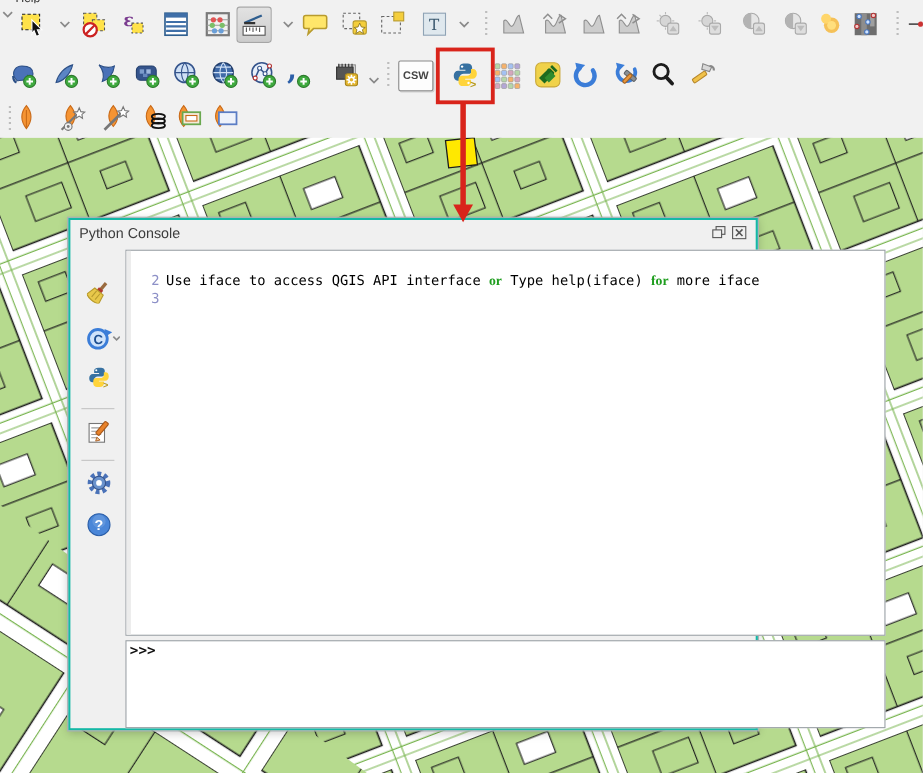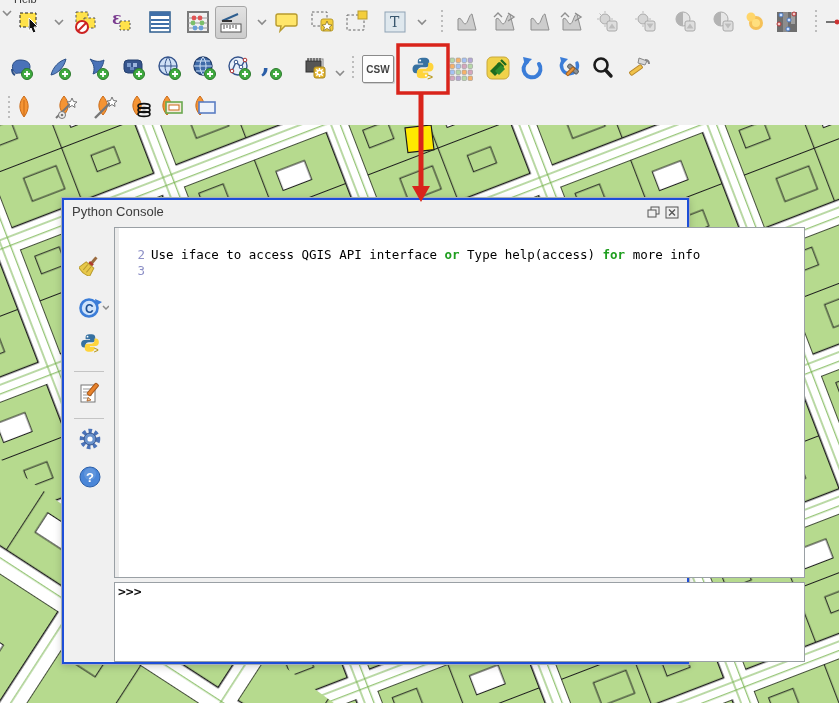--- a/index.html
+++ b/index.html
@@ -22,34 +22,34 @@
              display:flex; align-items:center; justify-content:center; box-shadow:1px 1px 0 #cfcfcf; }
 
   
   #map { position:absolute; left:0; top:125px; width:839px; height:578px; z-index:0; }
 
   
   #annotation { position:absolute; left:392px; top:42px; width:62px; height:162px; z-index:3; pointer-events:none; }
 
   
   #console { position:absolute; left:62px; top:198px; width:627px; height:466px; z-index:2;
-             background:#f0f0f0; border:2px solid #1d4ed8; outline:1px solid #aab0b5;
+             background:#f0f0f0; border:2px solid #14b8a6; outline:1px solid #aab0b5;
              box-shadow:0 2px 8px rgba(0,0,0,.22); }
   #console-titlebar { position:absolute; left:0; top:0; width:100%; height:24px; }
   #console-title { position:absolute; left:8px; top:4px; font-size:13px; color:#3c3c3c; }
   .dock-btn { position:absolute; top:5px; width:14px; height:13px; color:#555; }
   #console-sidebar { position:absolute; left:0; top:24px; width:50px; height:438px; }
   .sb-ic { position:absolute; left:15px; width:22px; height:22px; }
   .sb-sep { position:absolute; left:10px; width:30px; height:1px; background:#c4c4c4; }
   #code-area { position:absolute; left:50px; top:27px; width:691px; height:351px; background:#ffffff;
                border:1px solid #9aa0a5; font-family:"DejaVu Sans Mono", monospace; font-size:12.5px; }
   .fold-strip { position:absolute; left:0; top:0; width:4px; height:100%; background:#ececec; }
   .code-line { position:absolute; left:4px; right:0; height:16px; line-height:16px; white-space:pre; }
   .lnum { display:inline-block; width:32px; text-align:right; padding-right:6px; color:#8d90c7; }
-  .kw { color:#1f9e1f; font-weight:bold; }
+  .kw { color:#1f9e1f; font-weight:bold;font-family:Liberation Serif, serif; }
   #input-area { position:absolute; left:50px; top:382px; width:691px; height:80px; background:#ffffff;
                 border:1px solid #9aa0a5; font-family:"DejaVu Sans Mono", monospace; font-size:13px; }
   #prompt { position:absolute; left:3px; top:1px; font-weight:bold; color:#111; }
 </style>
 </head>
 <body>
 
 <div id="stage">
 
   <div id="map">
@@ -562,21 +562,21 @@
       <span class="sb-ic" style="top:242px">
         <svg width="22" height="22">
             <circle cx="11" cy="11" r="10" fill="#4a86d8" stroke="#2c5fa8"></circle>
             <circle cx="11" cy="8" r="6" fill="#6fa0e0" opacity="0.6"></circle>
             <text x="7" y="16" font-size="13" font-weight="bold" fill="#fff">?</text>
           </svg></span>
     </div>
 
     <div id="code-area">
       <span class="fold-strip"></span>
-      <div class="code-line" style="top:19px"><span class="lnum">2</span><span>Use iface to access QGIS API interface </span><span class="kw">or</span><span> Type </span><span>help(access) </span><span class="kw">for</span><span> more info</span></div>
+      <div class="code-line" style="top:19px"><span class="lnum">2</span><span>Use iface to access QGIS API interface </span><span class="kw">or</span><span> Type </span><span>help(iface) </span><span class="kw">for</span><span> more iface</span></div>
       <div class="code-line" style="top:35px"><span class="lnum">3</span><span></span></div>
     </div>
 
     <div id="input-area">
       <span id="prompt">&gt;&gt;&gt;</span>
     </div>
   </div>
 
 </div>
 

